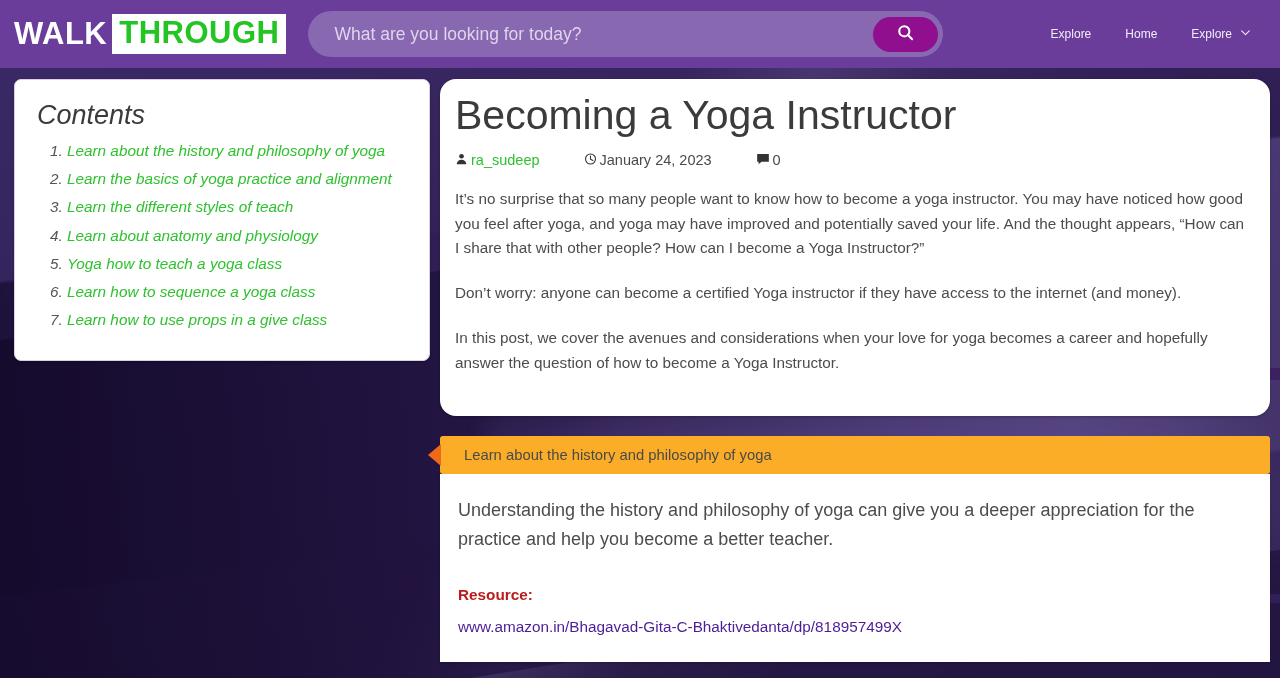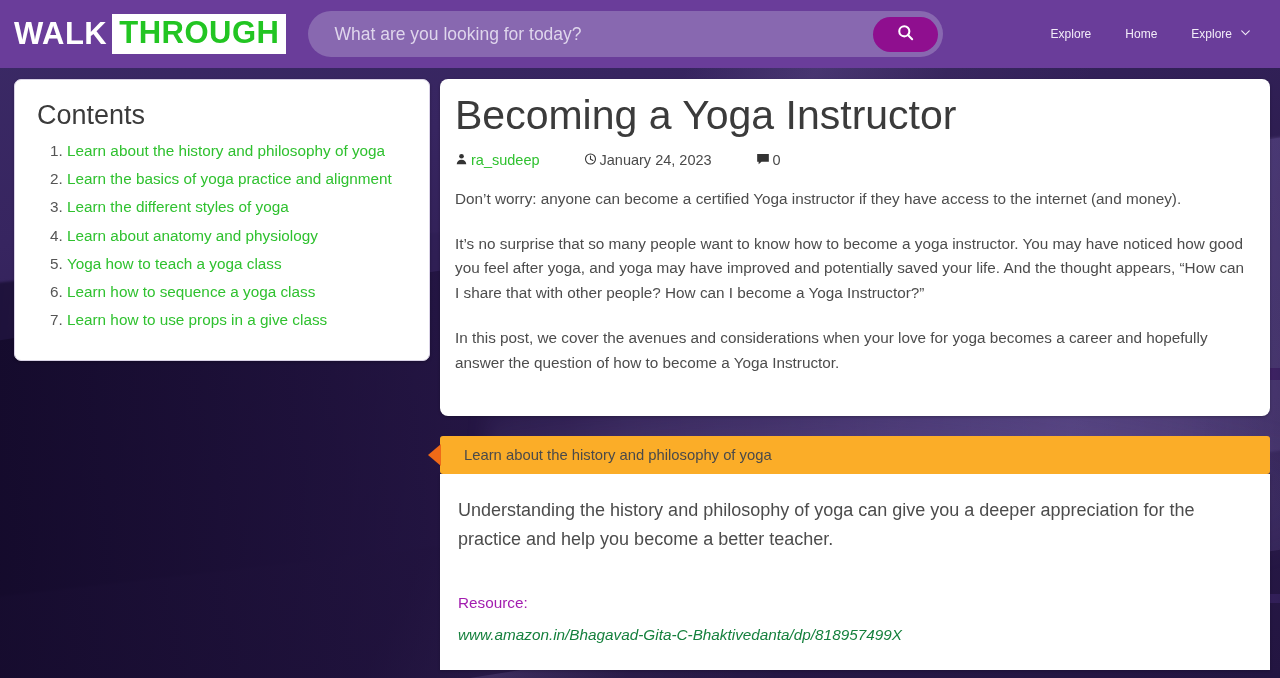--- a/index.html
+++ b/index.html
@@ -159,20 +159,21 @@
   }
 
   .contents-card {
     flex: 0 0 auto;
     width: 416px;
     background: #ffffff;
     border: 1px solid #d9d2e6;
     border-radius: 7px;
     padding: 20px 18px 22px 18px;
     box-shadow: 0 1px 3px rgba(0,0,0,0.25);
+    font-style: italic;
   }
   .contents-title {
     font-size: 27px;
     font-weight: 400;
     color: #3b3b3b;
     margin: 0 0 10px 4px;
   }
   .contents-list {
     margin: 0;
     padding-left: 34px;
@@ -194,21 +195,21 @@
   .right-col {
     flex: 1 1 auto;
     min-width: 0;
     display: flex;
     flex-direction: column;
     gap: 20px;
   }
 
   .article-card {
     background: #ffffff;
-    border-radius: 8px;
+    border-radius: 16px;
     padding: 14px 18px 24px 15px;
     box-shadow: 0 1px 3px rgba(0,0,0,0.25);
   }
   .article-title {
     font-size: 41px;
     font-weight: 400;
     color: #3b3b3b;
     line-height: 1.12;
     margin-bottom: 13px;
   }
@@ -256,32 +257,31 @@
     padding: 22px 22px 26px 18px;
     box-shadow: 0 1px 3px rgba(0,0,0,0.2);
   }
   .section-body p {
     font-size: 18px;
     line-height: 1.62;
     color: #4c4c4c;
   }
   .resource-label {
     font-size: 15.3px;
-    font-weight: 400;
-    color: #a21caf;
-    margin-top: 40px;
+    font-weight: 700;
+    color: #b91c1c;
+    margin-top: 32px;
     margin-bottom: 14px;
   }
   .resource-link {
     font-size: 15.3px;
-    color: #15803d;
+    color: #4c1d95;
     text-decoration: none;
     cursor: pointer;
     display: inline-block;
-    font-style: italic;
   }
 </style>
 </head>
 <body>
 
 <div id="wallpaper">
   <div class="streak-a"></div>
   <div class="streak-b"></div>
   <div class="streak-c"></div>
   <div class="band-rainbow"></div>
@@ -330,21 +330,21 @@
   <div class="contents-card">
     <div class="contents-title">Contents</div>
     <ol class="contents-list">
       <li>
         <a>Learn about the history and philosophy of yoga</a>
       </li>
       <li>
         <a>Learn the basics of yoga practice and alignment</a>
       </li>
       <li>
-        <a>Learn the different styles of yoga</a>
+        <a>Learn the different styles of teach</a>
       </li>
       <li>
         <a>Learn about anatomy and physiology</a>
       </li>
       <li>
         <a>Yoga how to teach a yoga class</a>
       </li>
       <li>
         <a>Learn how to sequence a yoga class</a>
       </li>
@@ -383,22 +383,22 @@
         <span class="meta-item">
           <span>
             <svg width="14" height="14" viewBox="0 0 24 24" fill="#333333">
               <path d="M2 3.5h20v13H9.5L4.5 21v-4.5H2z"></path>
             </svg>
           </span>
           <span>0</span>
         </span>
       </div>
 
+      <p class="article-p">It’s no surprise that so many people want to know how to become a yoga instructor. You may have noticed how good you feel after yoga, and yoga may have improved and potentially saved your life. And the thought appears, “How can I share that with other people? How can I become a Yoga Instructor?”</p>
       <p class="article-p">Don’t worry: anyone can become a certified Yoga instructor if they have access to the internet (and money).</p>
-      <p class="article-p">It’s no surprise that so many people want to know how to become a yoga instructor. You may have noticed how good you feel after yoga, and yoga may have improved and potentially saved your life. And the thought appears, “How can I share that with other people? How can I become a Yoga Instructor?”</p>
       <p class="article-p">In this post, we cover the avenues and considerations when your love for yoga becomes a career and hopefully answer the question of how to become a Yoga Instructor.</p>
     </div>
 
     <div class="section">
       <div class="section-header">
         <span class="section-marker"></span>
         <span>Learn about the history and philosophy of yoga</span>
       </div>
       <div class="section-body">
         <p>Understanding the history and philosophy of yoga can give you a deeper appreciation for the practice and help you become a better teacher.</p>

